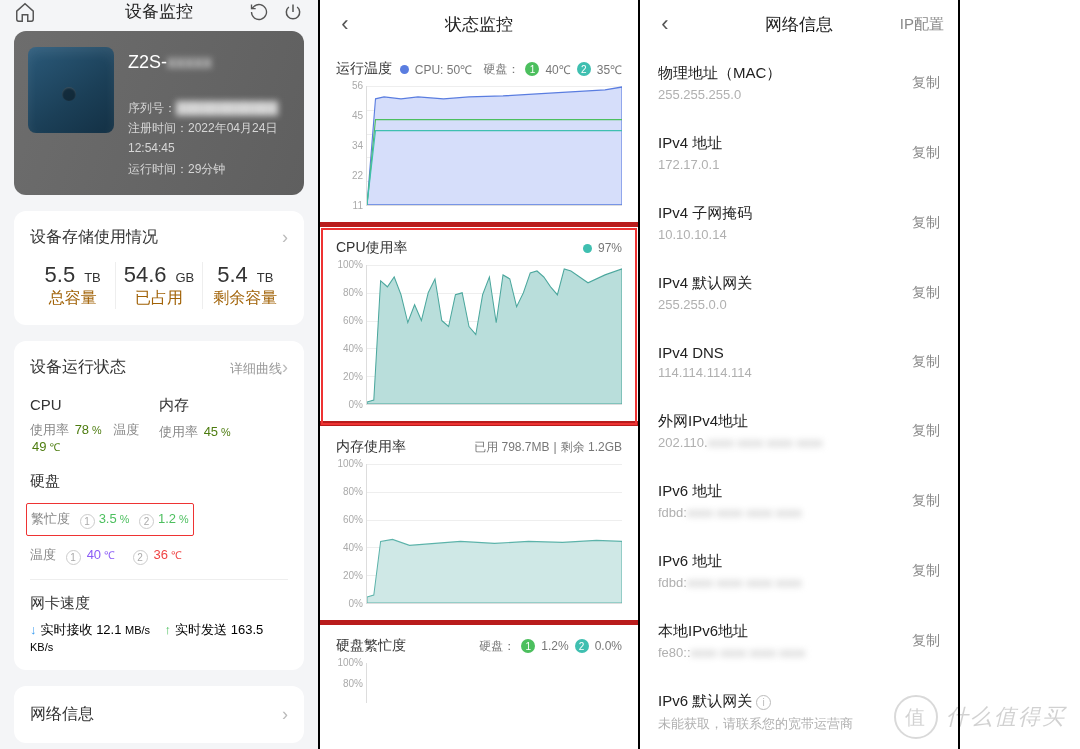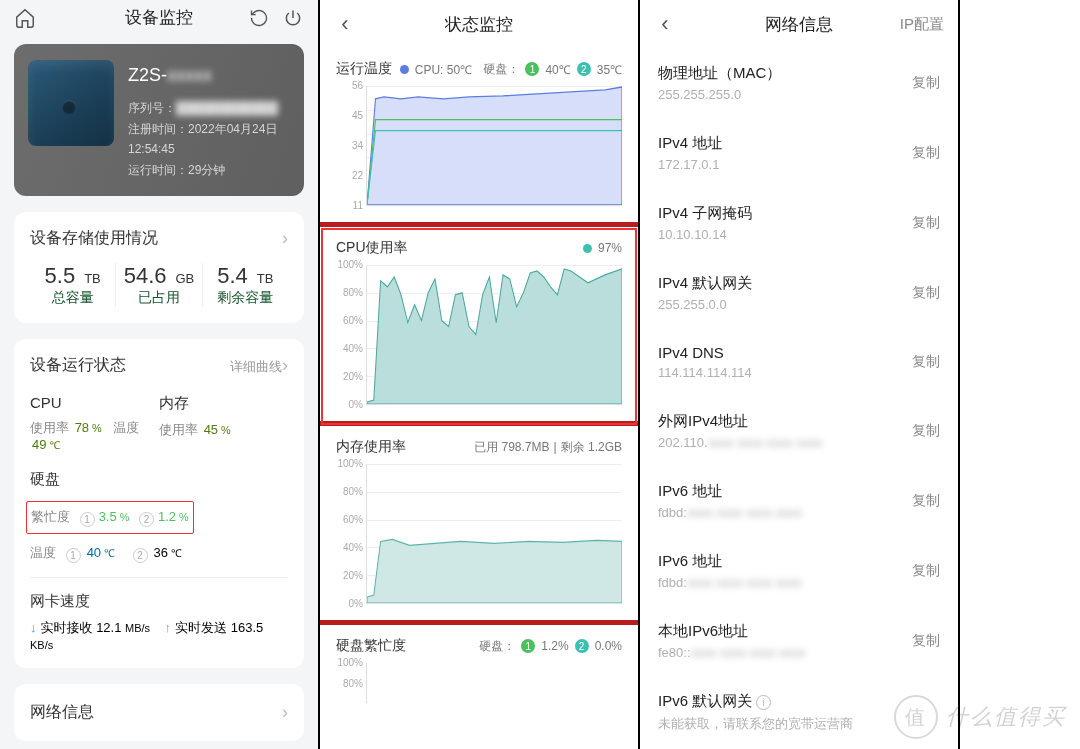--- a/index.html
+++ b/index.html
@@ -58,21 +58,21 @@
       background: linear-gradient(145deg,#2b5a7a 0%, #1b3f57 60%, #133044 100%);
       position: relative;
       flex-shrink:0;
       box-shadow: inset 0 6px 12px rgba(255,255,255,0.08);
     }
     .device-img::after{
       content:""; position:absolute; left:34px; top:40px; width:14px; height:14px;
       border-radius:50%; background:rgba(0,0,0,0.35); box-shadow: inset 0 1px 2px rgba(255,255,255,0.2);
     }
     .device-info { flex:1; font-size:12px; line-height:1.7; }
-    .device-name { font-size:18px; font-weight:500; margin-bottom:8px; }
+    .device-name { font-size:18px; font-weight:500; margin-bottom:20px; }
     .device-info .row { color:#d6d6d6; font-size:12px; }
     .blur { filter: blur(3px); }
 
     
     .card {
       margin: 8px 14px;
       background:#fff;
       border-radius:12px;
       padding:16px;
     }
@@ -83,26 +83,26 @@
     .chev { color:#bbb; font-size:18px;}
     .link-txt { color:#999; font-size:13px; font-weight:400; }
 
     .storage-grid {
       display:flex; align-items:center; text-align:center;
     }
     .storage-cell { flex:1; }
     .storage-cell + .storage-cell { border-left:1px solid #eee; }
     .s-num { font-size:22px; color:#333; }
     .s-num small{ font-size:13px; margin-left:9px;}
-    .s-lbl { color:#14532d; font-size:14px; display:block;}
+    .s-lbl { color:#a16207; font-size:16px; display:block;}
 
     .run-section .sub { font-size:15px; color:#333; margin-bottom:8px; margin-top:4px;}
     .kv-line { font-size:13px; color:#888; margin-bottom:14px;}
     .kv-line .v { color:#4d7c0f; margin:0 8px 0 2px;}
-    .kv-line .v-or { color:#0369a1; margin:0 8px 0 2px;}
+    .kv-line .v-or { color:#8b5cf6; margin:0 8px 0 2px;}
 
     .redbox { border:1.5px solid #e33; padding:6px 4px; margin:4px -4px 10px; border-radius:2px; display:inline-block;}
     .circ { display:inline-flex; width:15px;height:15px; border:1px solid #ccc; border-radius:50%;
       font-size:10px; color:#aaa; align-items:center; justify-content:center; margin:0 4px 0 6px; vertical-align:-2px;}
 
     .nic .down { color:#3b9cf0; margin-right:4px;}
     .nic .up { color:#4cbf5e; margin-right:4px;}
     .nic span { color:#000000;}
     .nic b { font-weight:400; color:#333;}
 
@@ -230,21 +230,21 @@
       </div>
     </div>
     <div class="sub">硬盘</div>
     <div class="redbox">
       <span style="color:#888">繁忙度</span>
       <span class="circ">1</span><span class="v" style="color:#4cbf5e"><span>3.5</span><small> %</small></span>
       <span class="circ">2</span><span class="v" style="color:#4cbf5e"><span>1.2</span><small> %</small></span>
     </div>
     <div class="kv-line"><span>温度</span>
       <span class="circ">1</span><span class="v-or"><span>40</span><small> ℃</small></span>
-      <span class="circ">2</span><span class="v" style="color:#000000"><span>36</span><small> ℃</small></span>
+      <span class="circ">2</span><span class="v" style="color:#ef4444"><span>36</span><small> ℃</small></span>
     </div>
     <div style="height:1px;background:#eee;margin:8px 0 14px;"></div>
     <div class="sub">网卡速度</div>
     <div class="nic" style="font-size:13px;">
       <span class="down">↓</span><span>实时接收</span> <b><span>12.1</span></b><span> </span><span style="font-size:11px">MB/s</span>
       &nbsp;&nbsp;
       <span class="up">↑</span><span>实时发送</span> <b><span>163.5</span></b><span> </span><span style="font-size:11px">KB/s</span>
     </div>
   </div>
 

